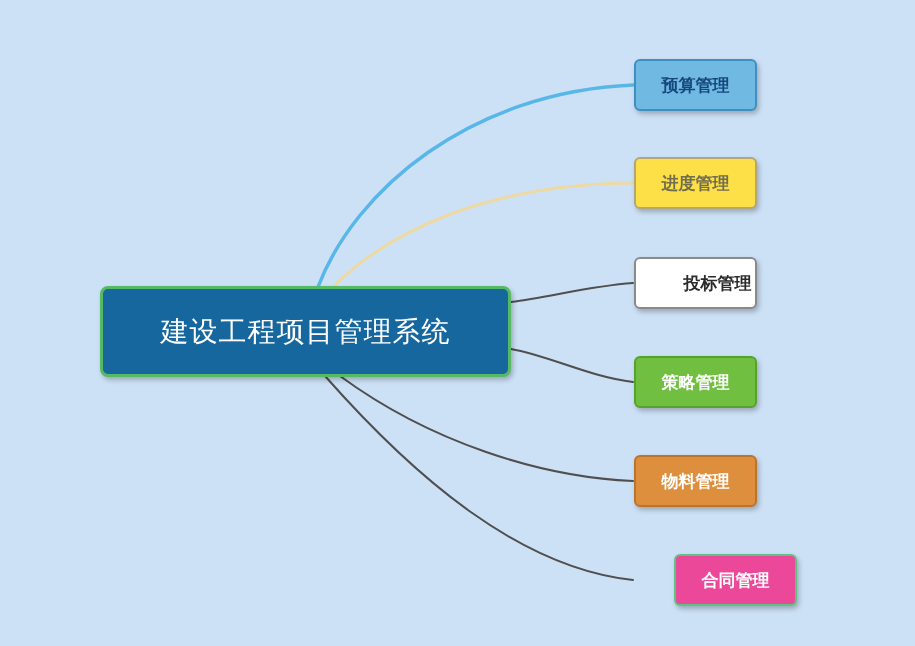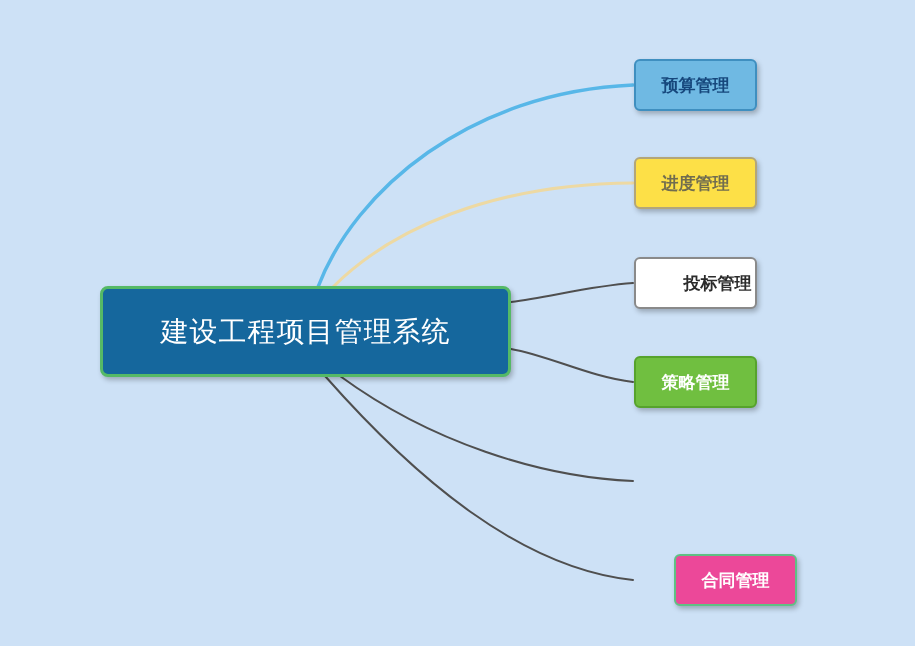--- a/index.html
+++ b/index.html
@@ -86,18 +86,21 @@
   </div>
 
   <div class="node child pos-3" style="background: rgb(255, 255, 255); border-color: rgb(138, 138, 138); color: rgb(43, 43, 43); padding-left: 44px;">
     <span>投标管理</span>
   </div>
 
   <div class="node child pos-4" style="background: rgb(112, 191, 64); border-color: rgb(86, 163, 44); color: rgb(255, 255, 255);">
     <span>策略管理</span>
   </div>
 
+  <div class="node child pos-5" style="background: rgb(221, 143, 61); border-color: rgb(187, 116, 43); color: rgb(255, 255, 255);">
+    <span>物料管理</span>
+  </div>
 
   <div class="node child pos-6" style="background: #ec4899; border-color: rgb(95, 193, 132); color: rgb(255, 255, 255); margin-left: 40px;">
     <span>合同管理</span>
   </div>
 
 </div>
 
 </body></html>

